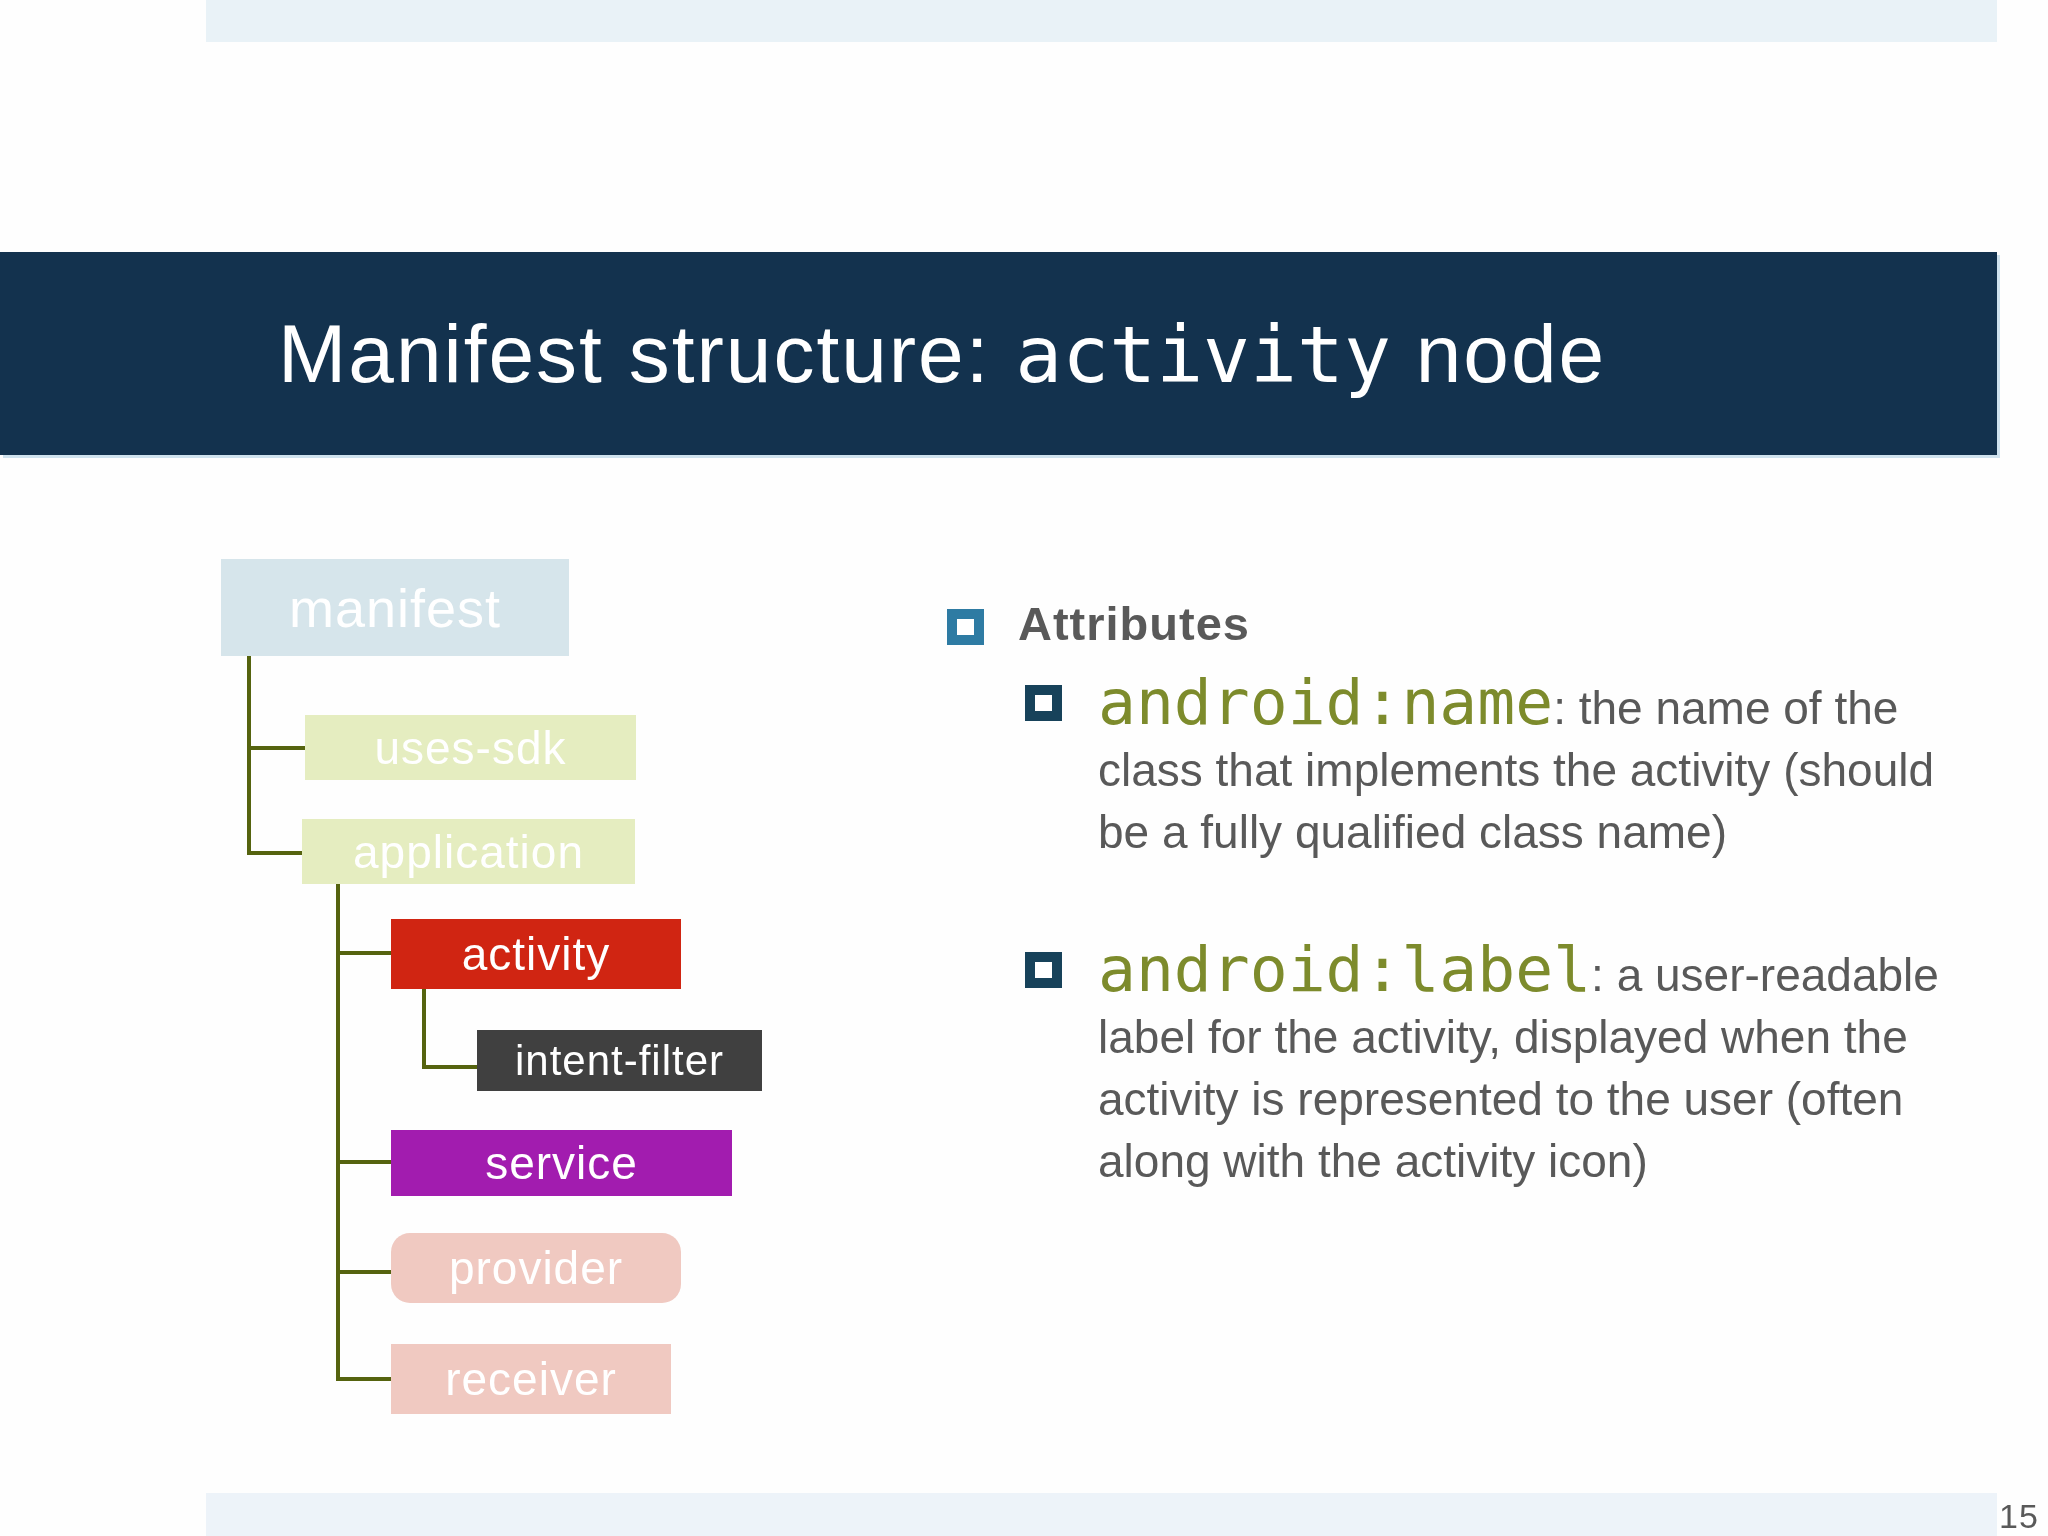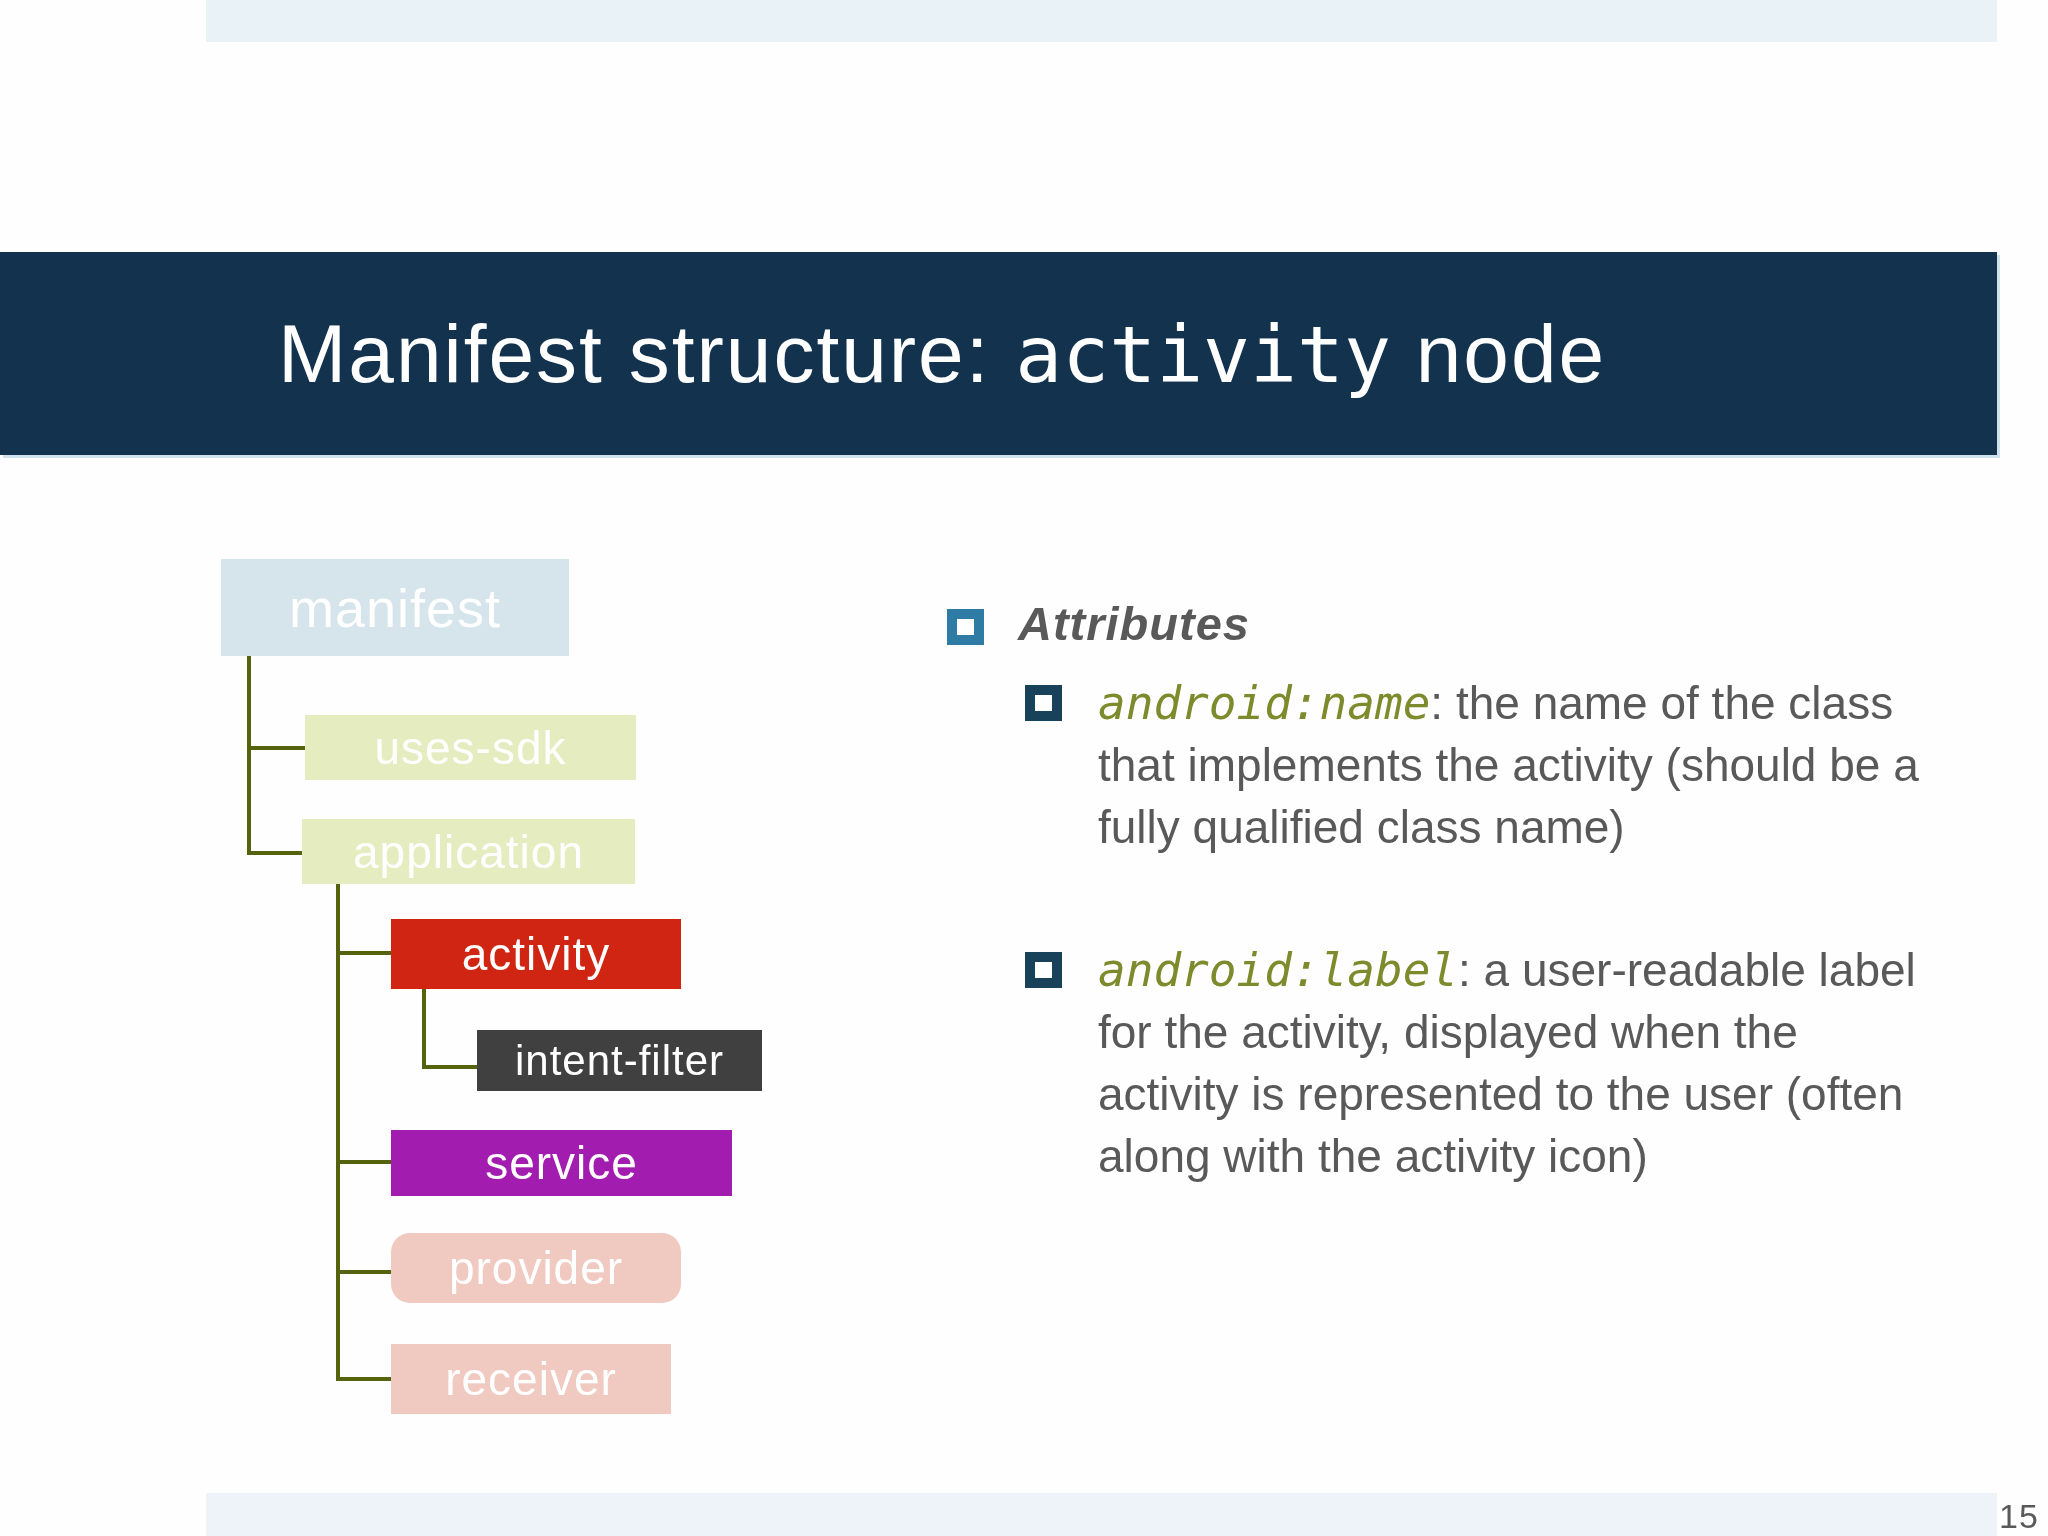--- a/index.html
+++ b/index.html
@@ -59,37 +59,37 @@
   .l4 {left:336px;top:884px;width:4px;height:497px;}
   .l5 {left:336px;top:951px;width:55px;height:4px;}
   .l6 {left:422px;top:989px;width:4px;height:80px;}
   .l7 {left:422px;top:1065px;width:55px;height:4px;}
   .l8 {left:336px;top:1160px;width:55px;height:4px;}
   .l9 {left:336px;top:1270px;width:55px;height:4px;}
   .l10{left:336px;top:1377px;width:55px;height:4px;}
   
   .attr-heading{
     position:absolute;left:1018px;top:596px;
-    font-size:47px;font-weight:700;color:#595959;letter-spacing:1px;font-style:italic;
+    font-size:47px;font-weight:700;color:#595959;letter-spacing:1px;
   }
   .bullet-sq{
     position:absolute;width:17px;height:16px;background:#ffffff;
   }
   .bq1{left:947px;top:609px;border:10px solid #2e7ba3;}
   .bq2{left:1025px;top:685px;border:10px solid #17425a;}
   .bq3{left:1025px;top:952px;border:10px solid #17425a;}
   .attr-item{
     position:absolute;left:1098px;width:845px;
     font-size:46px;line-height:62px;color:#595959;
   }
   .item-1{top:672px;}
   .item-2{top:939px;}
   .attr-item .code{
     font-family:"DejaVu Sans Mono", monospace;
-    font-size:46px;color:#7d8b2c;font-style:italic;
+    font-size:63px;color:#7d8b2c;
   }
 </style>
 </head>
 <body>
 
 <div class="slide">
 
   <div class="strip-top"></div>
 
   <div class="title-band">

